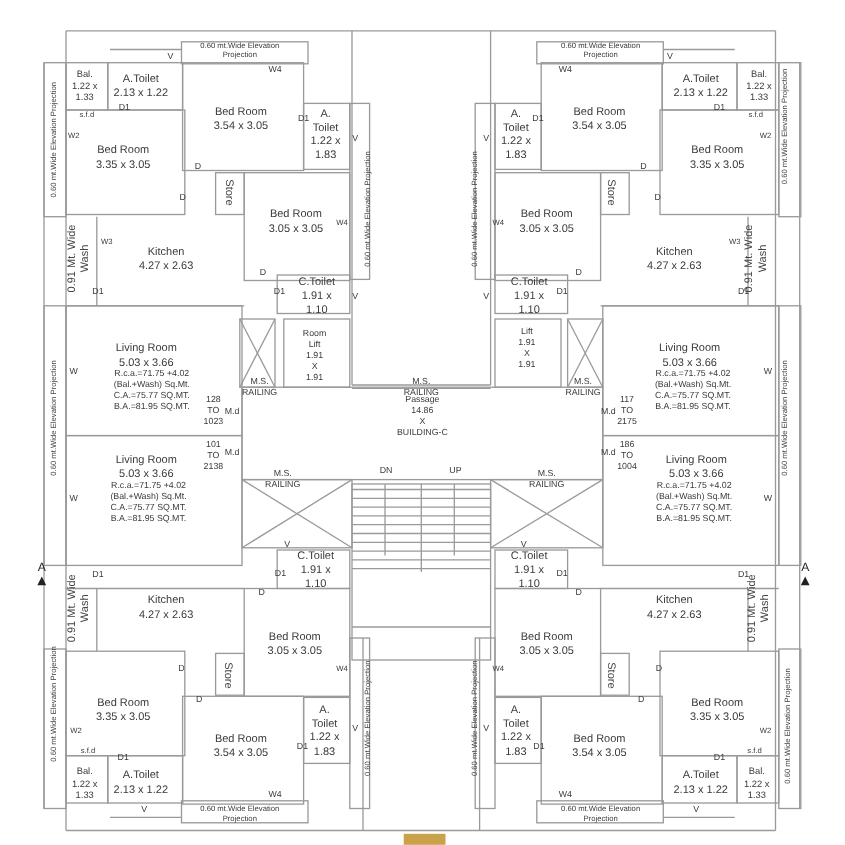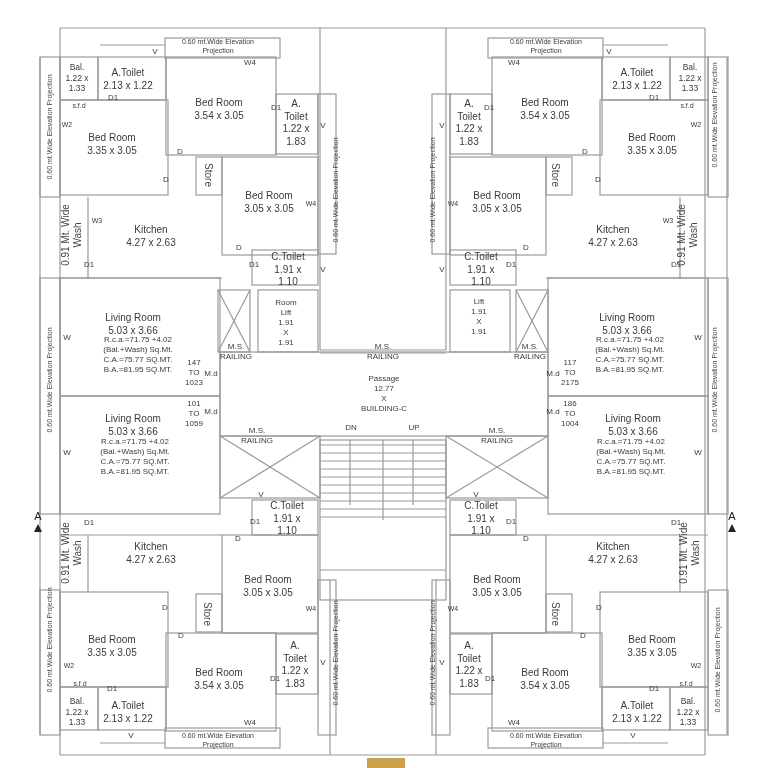--- a/index.html
+++ b/index.html
@@ -181,34 +181,34 @@
 <div class="lbl room" style="left:151px;top:236px"><span>Kitchen</span><br><span>4.27 x 2.63</span></div>
 <div class="lbl small" style="left:239px;top:248px">D</div>
 <div class="lbl small" style="left:254px;top:265px">D1</div>
 <div class="lbl room" style="left:288px;top:270px"><span>C.Toilet</span><br><span>1.91 x</span><br><span>1.10</span></div>
 <div class="lbl small" style="left:323px;top:270px">V</div>
 
 <div class="vert" style="left:49px;top:380px">0.60 mt.Wide Elevation Projection</div>
 <div class="lbl small" style="left:67px;top:338px">W</div>
 <div class="lbl room" style="left:133px;top:324px"><span>Living Room</span><br><span>5.03 x 3.66</span></div>
 <div class="lbl small" style="left:138px;top:355px"><span>R.c.a.=71.75 +4.02</span><br><span>(Bal.+Wash) Sq.Mt.</span><br><span>C.A.=75.77 SQ.MT.</span><br><span>B.A.=81.95 SQ.MT.</span></div>
-<div class="lbl small" style="left:194px;top:373px"><span>147</span><br><span>TO</span><br><span>1023</span></div>
+<div class="lbl small" style="left:194px;top:373px"><span>128</span><br><span>TO</span><br><span>1023</span></div>
 <div class="lbl small" style="left:211px;top:374px">M.d</div>
 <div class="lbl small" style="left:67px;top:453px">W</div>
 <div class="lbl room" style="left:133px;top:425px"><span>Living Room</span><br><span>5.03 x 3.66</span></div>
 <div class="lbl small" style="left:135px;top:457px"><span>R.c.a.=71.75 +4.02</span><br><span>(Bal.+Wash) Sq.Mt.</span><br><span>C.A.=75.77 SQ.MT.</span><br><span>B.A.=81.95 SQ.MT.</span></div>
-<div class="lbl small" style="left:194px;top:414px"><span>101</span><br><span>TO</span><br><span>1059</span></div>
+<div class="lbl small" style="left:194px;top:414px"><span>101</span><br><span>TO</span><br><span>2138</span></div>
 <div class="lbl small" style="left:211px;top:412px">M.d</div>
 
 <div class="lbl small" style="left:236px;top:352px"><span>M.S.</span><br><span>RAILING</span></div>
 <div class="lbl small" style="left:286px;top:323px"><span>Room</span><br><span>Lift</span><br><span>1.91</span><br><span>X</span><br><span>1.91</span></div>
 <div class="lbl small" style="left:383px;top:352px"><span>M.S.</span><br><span>RAILING</span></div>
 <div class="lbl small" style="left:479px;top:317px"><span>Lift</span><br><span>1.91</span><br><span>X</span><br><span>1.91</span></div>
 <div class="lbl small" style="left:530px;top:352px"><span>M.S.</span><br><span>RAILING</span></div>
-<div class="lbl small" style="left:384px;top:394px"><span>Passage</span><br><span>12.77</span><br><span>X</span><br><span>BUILDING-C</span></div>
+<div class="lbl small" style="left:384px;top:378px"><span>Passage</span><br><span>14.86</span><br><span>X</span><br><span>BUILDING-C</span></div>
 <div class="lbl small" style="left:351px;top:428px">DN</div>
 <div class="lbl small" style="left:414px;top:428px">UP</div>
 <div class="lbl small" style="left:257px;top:436px"><span>M.S.</span><br><span>RAILING</span></div>
 <div class="lbl small" style="left:497px;top:436px"><span>M.S.</span><br><span>RAILING</span></div>
 <div class="lbl small" style="left:261px;top:495px">V</div>
 <div class="lbl small" style="left:476px;top:495px">V</div>
 
 <div class="lbl tiny" style="left:546px;top:47px"><span>0.60 mt.Wide Elevation</span><br><span>Projection</span></div>
 <div class="lbl small" style="left:609px;top:52px">V</div>
 <div class="lbl small" style="left:514px;top:63px">W4</div>

